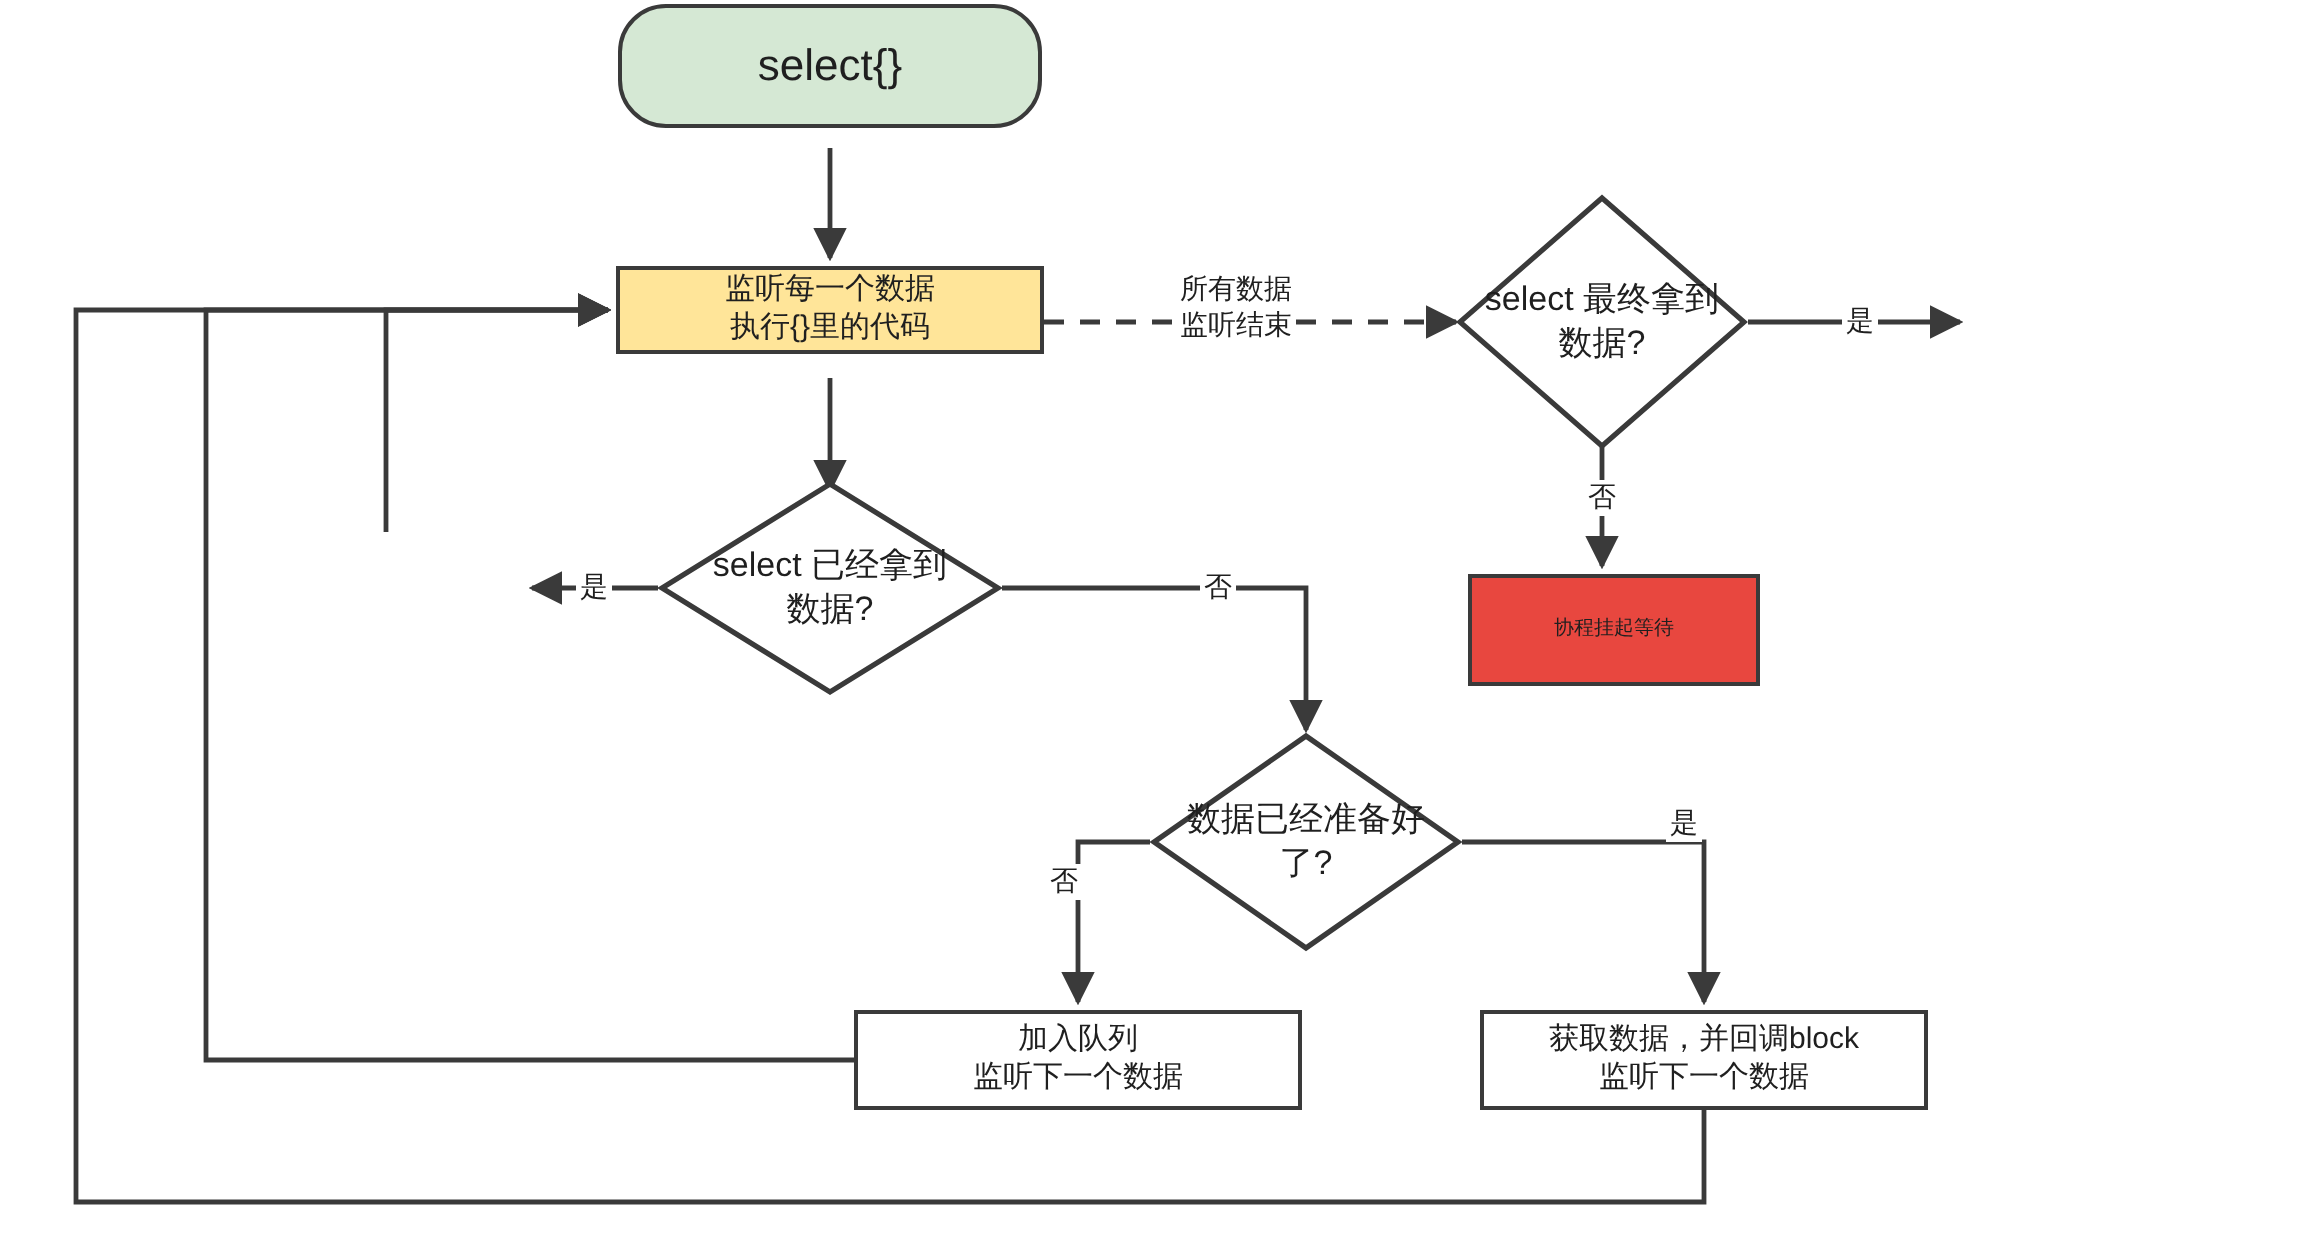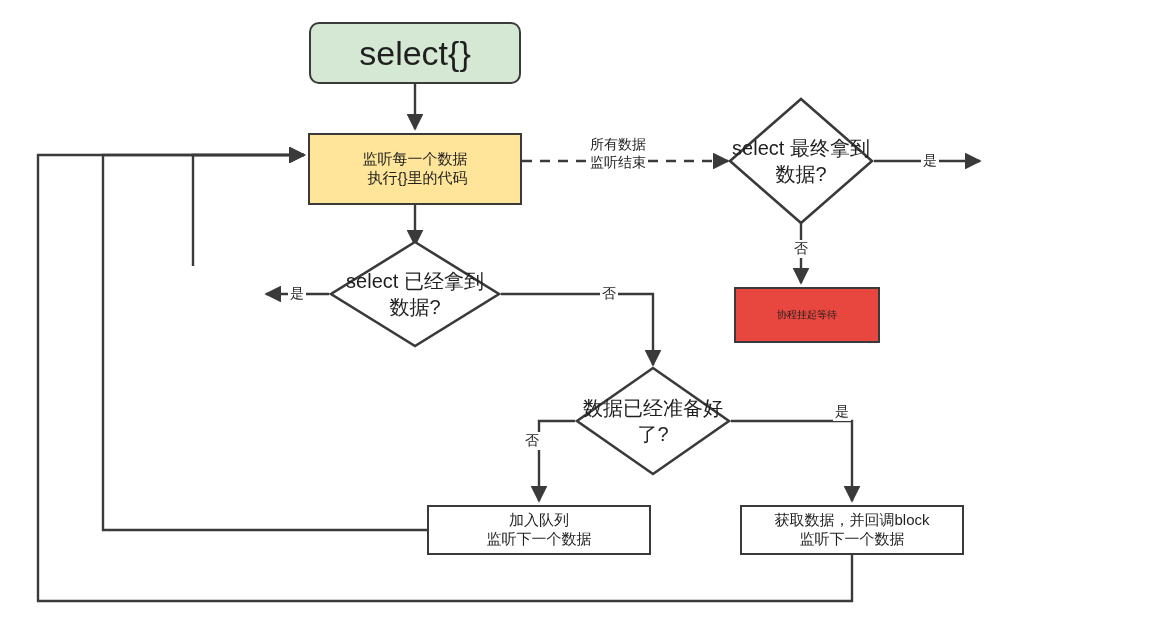--- a/index.html
+++ b/index.html
@@ -58,45 +58,45 @@
   .diamond-label {
     position: absolute;
     left: 0;
     top: 0;
     width: 100%;
     height: 100%;
     display: flex;
     align-items: center;
     justify-content: center;
     text-align: center;
-    font-size: 20px;
+    font-size: 17px;
     color: #1f1f1f;
     line-height: 1.3;
     white-space: pre-line;
     pointer-events: none;
   }
   .edge-label {
     position: absolute;
     font-size: 14px;
     color: #1f1f1f;
     background: #ffffff;
     padding: 0 2px;
     line-height: 1.25;
     white-space: pre-line;
     text-align: left;
     z-index: 3;
   }
   .n-start {
-    left: 309px; top: 22px; width: 212px; height: 62px;
-    font-size: 34px;
+    left: 309px; top: 2px; width: 212px; height: 62px;
+    font-size: 22px;
+    border-radius: 24px;
   }
   .n-listen {
-    left: 308px; top: 133px; width: 214px; height: 72px;
+    left: 308px; top: 133px; width: 214px; height: 44px;
     font-size: 15px;
-    text-align: right;
   }
   .n-result {
     left: 984px; top: 130px; width: 134px; height: 56px;
     font-size: 15px;
   }
   .n-suspend {
     left: 734px; top: 287px; width: 146px; height: 56px;
     font-size: 10px;
   }
   .n-listennext {

